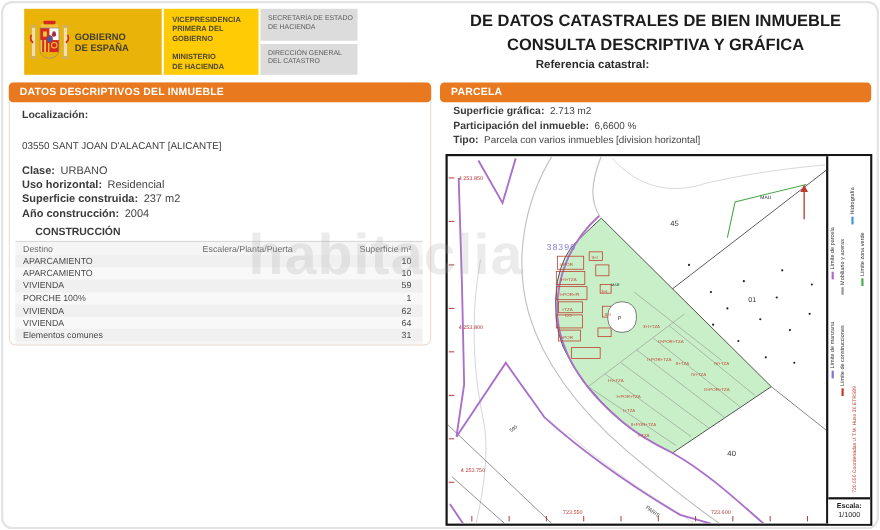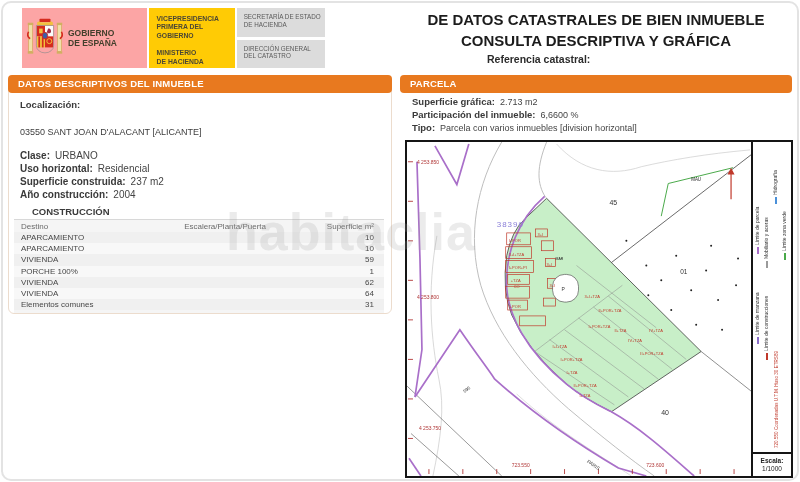--- a/index.html
+++ b/index.html
@@ -2,21 +2,21 @@
 <html><head>
 <meta charset="utf-8">
 <style>
   * { margin:0; padding:0; box-sizing:border-box; }
   html,body { width:800px; height:482px; }
   body { position:relative; background:#fff; font-family:"Liberation Sans",sans-serif; overflow:hidden; color:#333; }
   .frame { position:absolute; inset:1px; border:2px solid #e3e3e3; border-radius:10px; pointer-events:none; }
 
   
   .logo-wrap { position:absolute; left:22px; top:8px; width:303px; height:60px; display:flex; }
-  .logo-seg1 { width:136px; background:#fca5a5; display:flex; align-items:center; border-right:2px solid #fff; }
+  .logo-seg1 { width:136px; background:#eab308; display:flex; align-items:center; border-right:2px solid #fff; }
   .coa { width:36px; height:48px; margin-left:5px; flex:none; }
   .gob-text { font-size:8.5px; font-weight:bold; color:#433f2c; line-height:1.2; margin-left:5px; white-space:pre-line; }
   .logo-seg2 { width:94px; background:#ffcb05; padding:7px 0 0 8px; border-right:2px solid #fff; }
   .min-text { font-size:6.8px; font-weight:bold; color:#4c4734; line-height:1.25; white-space:pre-line; }
   .min-text.mt { margin-top:9px; }
   .logo-seg3 { width:95px; display:flex; flex-direction:column; gap:3px; }
   .gray-box { flex:1; background:#dcdcdc; font-size:6.3px; color:#5a5a5a; padding:5px 0 0 7px; line-height:1.25; white-space:pre-line; }
 
   .doc-title { position:absolute; left:400px; top:9px; width:392px; text-align:center; font-weight:bold; font-size:15px; color:#1c1c1c; line-height:1.4; }
   .ref-cat { position:absolute; left:487px; top:53px; font-weight:bold; font-size:10.5px; color:#2b2b2b; }

